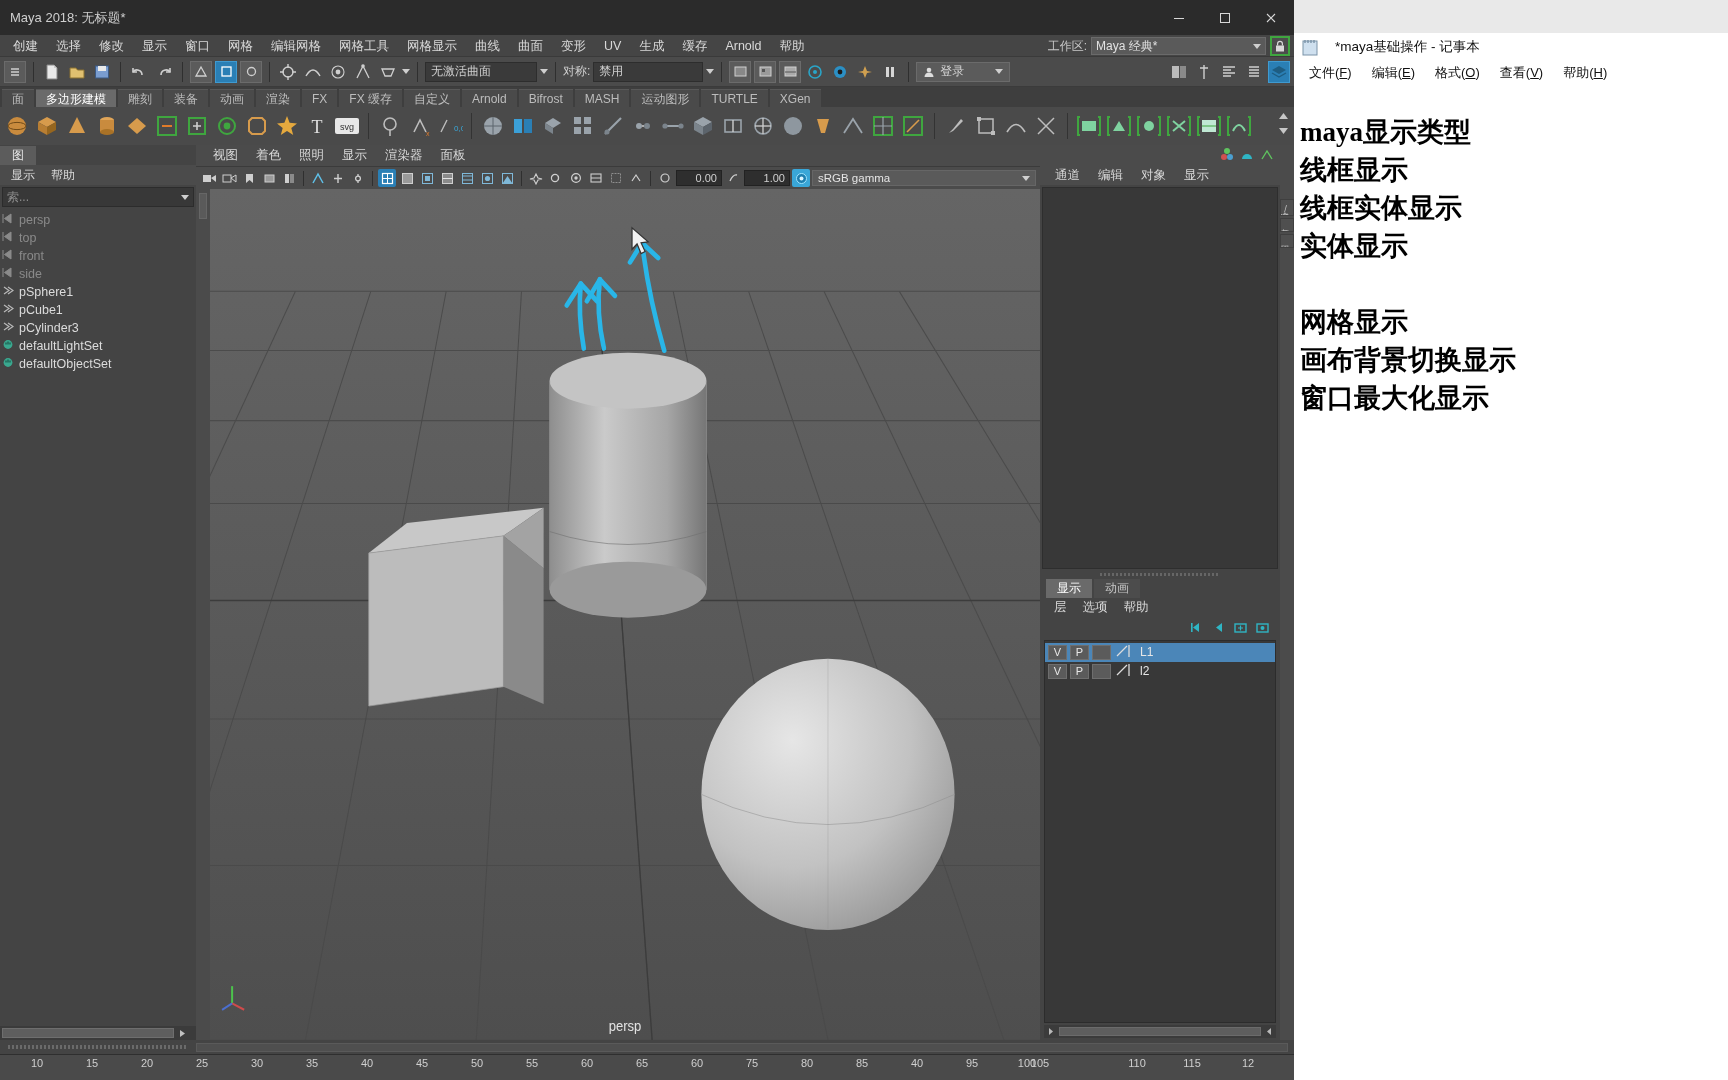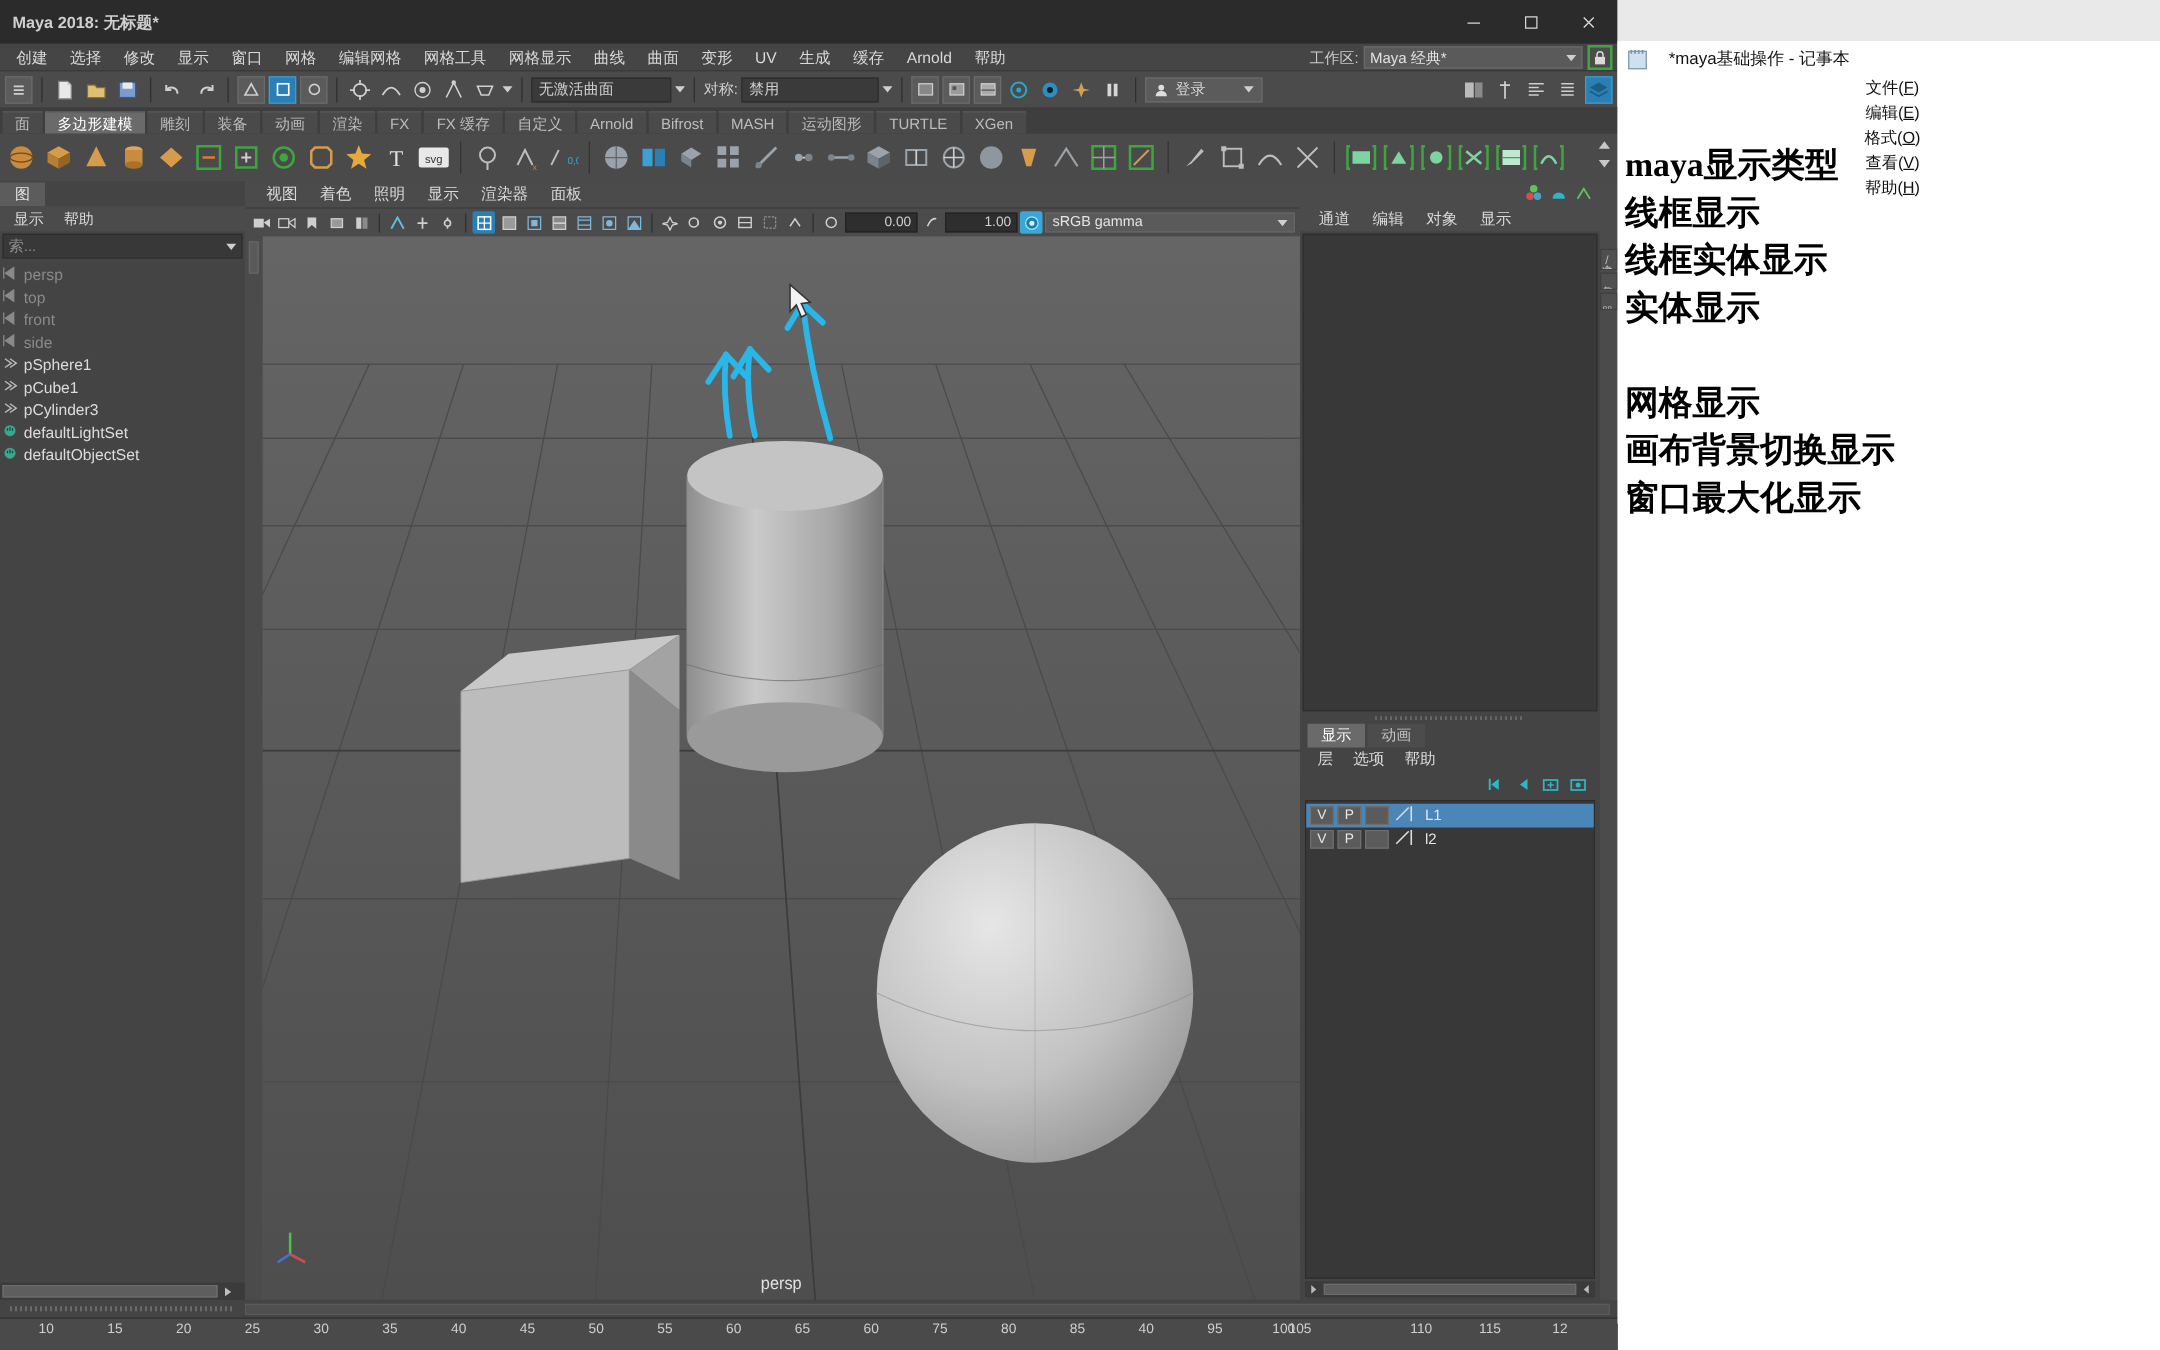--- a/index.html
+++ b/index.html
@@ -5,21 +5,21 @@
   * { box-sizing: border-box; margin:0; padding:0; }
   html,body { width:1728px; height:1080px; overflow:hidden; background:#fff;
     font-family:"Liberation Sans","DejaVu Sans",sans-serif; }
   #root { position:relative; width:1728px; height:1080px; }
 
   
   #maya { position:absolute; left:0; top:0; width:1294px; height:1080px;
           background:#444; color:#d5d5d5; font-size:12px; }
 
   .titlebar { height:35px; background:#2b2b2b; display:flex; align-items:center;
-              padding-left:10px; color:#cfcfcf; font-size:13px;font-weight:bold; }
+              padding-left:10px; color:#cfcfcf; font-size:13px; }
   .titlebar .tb-title { flex:1; }
   .win-btns { display:flex; height:35px; }
   .win-btn { width:46px; height:35px; display:flex; align-items:center;
              justify-content:center; color:#d8d8d8; font-size:13px; }
   .win-btn svg { display:block; }
 
   .menubar { height:22px; background:#454545; display:flex; align-items:center;
              padding-left:4px; border-bottom:1px solid #3a3a3a; position:relative;}
   .menubar .mi { padding:0 9px; line-height:22px; font-size:12.5px; color:#d9d9d9; white-space:nowrap;}
   .ws-area { position:absolute; right:4px; top:0; height:22px; display:flex; align-items:center; gap:4px;}
@@ -77,21 +77,21 @@
   .hsbar { height:10px; background:#5e5e5e; border:1px solid #6e6e6e; margin-left:2px;}
 
   .centercol { flex:1; display:flex; flex-direction:column; background:#444; }
   .vp-menubar { height:22px; background:#4b4b4b; display:flex; align-items:center;
                 padding-left:8px; border-bottom:1px solid #3b3b3b;}
   .vp-menubar .mi { padding:0 9px; font-size:12.5px; color:#d9d9d9;}
   .vp-toolbar { height:22px; background:#4b4b4b; display:flex; align-items:center;
                 gap:2px; padding:0 4px; }
   .vtb { width:18px; height:18px; display:flex; align-items:center; justify-content:center;}
   .vtb.sel { background:#2a7fb5; border-radius:2px;}
-  .numfield { width:58px; height:16px; background:#2e2e2e; border:1px solid #222;
+  .numfield { width:46px; height:16px; background:#2e2e2e; border:1px solid #222;
               color:#d0d0d0; font-size:11px; display:flex; align-items:center;
               justify-content:flex-end; padding-right:4px;}
   .gammafield { flex:1; height:16px; background:#5a5a5a; border:1px solid #666;
                 color:#e4e4e4; font-size:11.5px; display:flex; align-items:center;
                 padding:0 5px; }
   .viewport { flex:1; position:relative; overflow:hidden; background:#5a5a5a; }
   .vp-left-rail { width:14px; background:#4b4b4b; display:flex; flex-direction:column;
                   align-items:center; padding-top:4px; gap:6px;}
 
   .rightcol { width:240px; background:#444; display:flex; flex-direction:column; }
@@ -135,21 +135,21 @@
   .tl-ruler { height:26px; background:#4a4a4a; position:relative; border-top:1px solid #2f2f2f;}
   .tick { position:absolute; top:2px; font-size:11px; color:#cfcfcf; transform:translateX(-50%);}
 
   
   #notepad { position:absolute; left:1294px; top:33px; width:434px; height:1026px;
              background:#fff; color:#000; }
   .np-title { height:28px; background:#fff; display:flex; align-items:center; gap:17px;
               padding-left:8px; font-size:13.5px; color:#111;}
   .np-icon { width:16px; height:17px; position:relative; }
   .np-menubar { height:24px; display:flex; align-items:center; padding-left:6px; gap:2px;
-                font-size:13px; color:#111; background:#fff;flex-direction:column;}
+                font-size:13px; color:#111; background:#fff;}
   .np-menubar .mi { padding:0 9px; }
   .np-menubar .mi u { text-decoration:underline; }
   .np-text { padding:28px 6px 0 6px; }
   .np-line { font-family:"Liberation Serif","DejaVu Serif",serif; font-weight:bold;
              font-size:27px; line-height:38px; color:#000; white-space:pre; }
 
   
   .np-topcover { position:absolute; left:1294px; top:0; width:434px; height:33px; background:#e9e9e9;}
 </style>
 </head>

